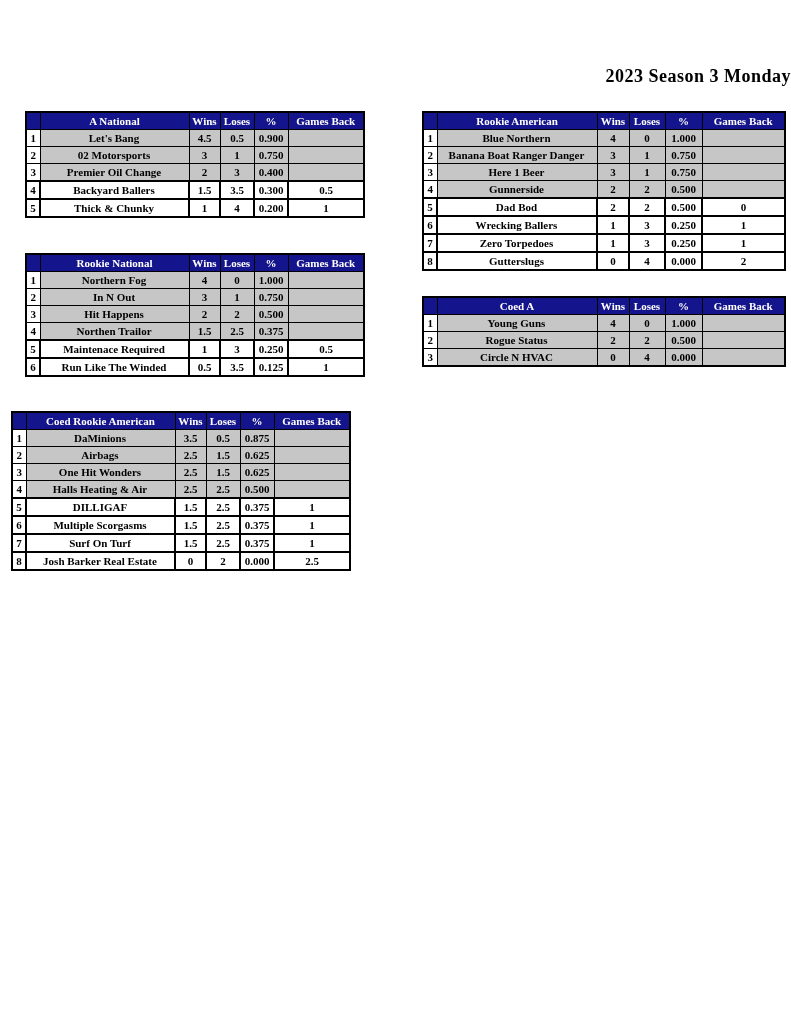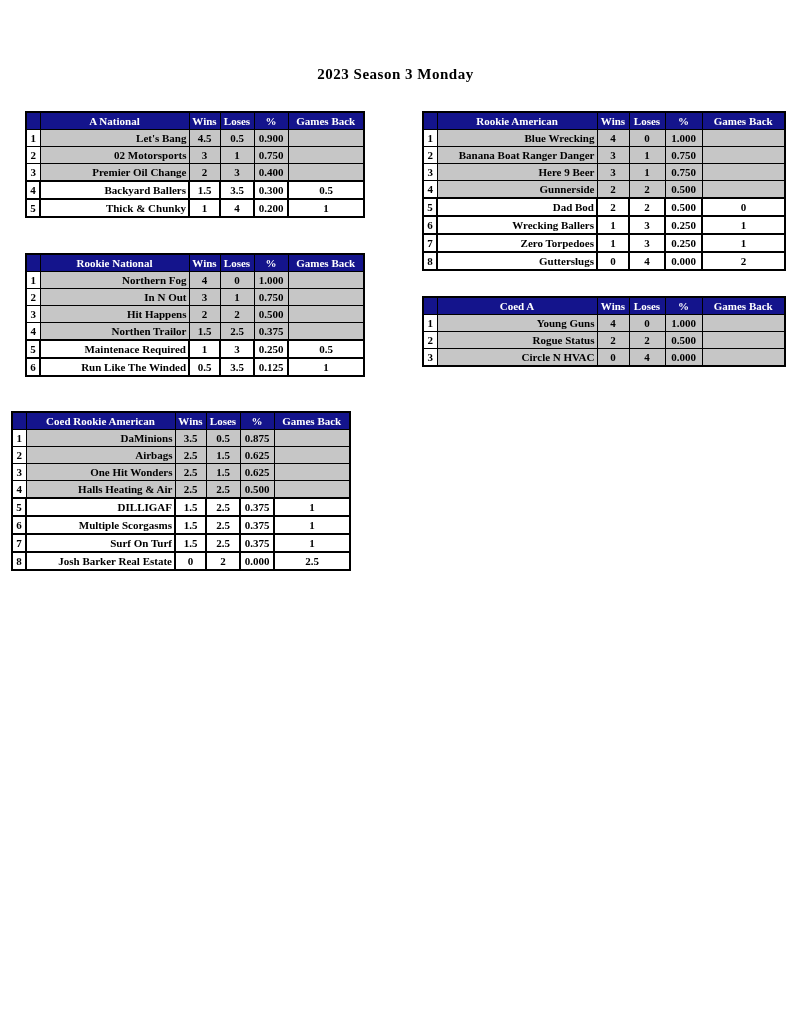--- a/index.html
+++ b/index.html
@@ -14,22 +14,22 @@
     background: var(--page-bg, #ffffff);
     font-family: "Liberation Serif", serif;
     overflow: hidden;
   }
   .title {
     position: absolute;
     top: 66px;
     left: 0;
     width: 100%;
     margin: 0;
-    text-align: center;
-    font-size: 15px;
+    text-align: right;
+    font-size: 18px;
     font-weight: bold;
     color: var(--title-text, #000000);
     letter-spacing: 0.5px;
   }
   .table-host { position: absolute; }
   #host-a-national          { left: 14px;  top: 111px; }
   #host-rookie-american     { left: 411px; top: 111px; }
   #host-rookie-national     { left: 14px;  top: 253px; }
   #host-coed-a              { left: 411px; top: 296px; }
   #host-coed-rookie-american{ left: 0;  top: 411px; }
@@ -67,21 +67,21 @@
     overflow: hidden;
     white-space: nowrap;
     text-align: center;
   }
   .standings th {
     background: var(--header-bg, #14148C);
     color: var(--header-text, #ffffff);
   }
   .standings td { color: #000000; }
   .standings td.team {
-    text-align: right;
+    text-align: center;
     padding-left: 1px;
   }
   .standings tr.upper td { background: var(--upper-row-bg, #C6C6C6); }
   .standings tr.upper td.rank { background: var(--lower-row-bg, #ffffff); }
   .standings tr.lower td {
     background: var(--lower-row-bg, #ffffff);
     border-width: 2px;
   }
 </style>
 </head>
@@ -169,37 +169,37 @@
             <th>Rookie American</th>
             <th>Wins</th>
             <th>Loses</th>
             <th>%</th>
             <th>Games Back</th>
           </tr>
         </thead>
         <tbody>
           <tr class="upper">
             <td class="rank">1</td>
-            <td class="team">Blue Wrecking</td>
+            <td class="team">Blue Northern</td>
             <td class="num">4</td>
             <td class="num">0</td>
             <td class="num">1.000</td>
             <td class="num"></td>
           </tr>
           <tr class="upper">
             <td class="rank">2</td>
             <td class="team">Banana Boat Ranger Danger</td>
             <td class="num">3</td>
             <td class="num">1</td>
             <td class="num">0.750</td>
             <td class="num"></td>
           </tr>
           <tr class="upper">
             <td class="rank">3</td>
-            <td class="team">Here 9 Beer</td>
+            <td class="team">Here 1 Beer</td>
             <td class="num">3</td>
             <td class="num">1</td>
             <td class="num">0.750</td>
             <td class="num"></td>
           </tr>
           <tr class="upper">
             <td class="rank">4</td>
             <td class="team">Gunnerside</td>
             <td class="num">2</td>
             <td class="num">2</td>

